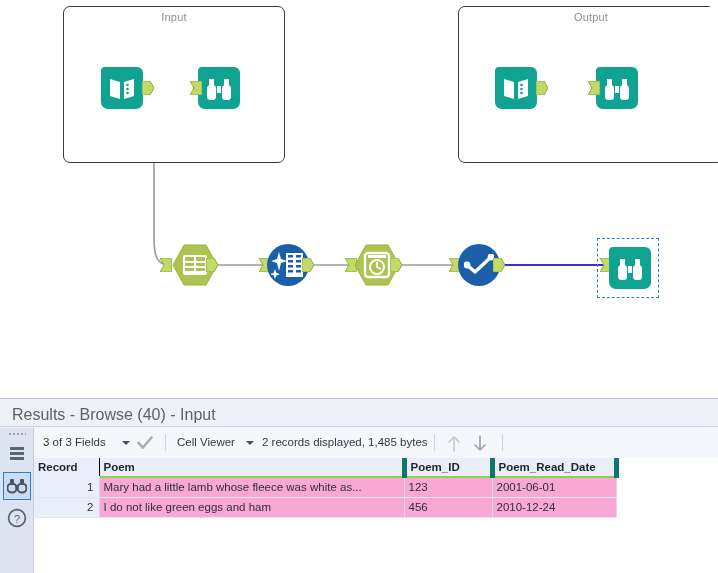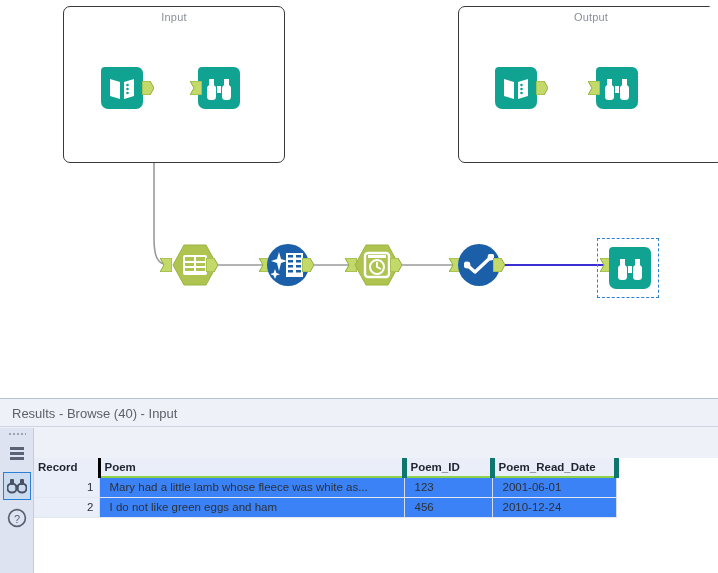--- a/index.html
+++ b/index.html
@@ -99,21 +99,21 @@
     border-top: 1px solid #b9c2d6;
   }
   #results-titlebar {
     position: absolute; left: 0; top: 0;
     width: 718px; height: 28px;
     background: #eef1f8;
     border-bottom: 1px solid #cdd5e5;
   }
   #results-title {
     position: absolute; left: 12px; top: 7px;
-    font-size: 13px; color: #5c616b;
+    font-size: 16px; color: #5c616b;
   }
 
   
   #rail {
     position: absolute; left: 0; top: 29px;
     width: 34px; height: 146px;
     background: #dde3f0;
     border-right: 1px solid #c3cbdc;
   }
   #rail-grip {
@@ -176,28 +176,28 @@
     font-weight: bold;
     text-align: left;
     padding: 0 0 0 4px;
     border-right: 5px solid #0f766e;
     border-bottom: 2.5px solid #8ed24a;
     font-size: 11.5px;
     color: #1f2430;
   }
   table.dg th.rec-h {
     border-bottom: 2.5px solid #e9eef8;
-    border-right: 3px solid #000000;
+    border-right: 1px solid #000000;
   }
   table.dg td {
     height: 20px;
-    padding: 0 0 0 10px;
+    padding: 0 0 0 4px;
     border-right: 1px solid #d5dbe8;
     border-bottom: 1px solid #e2e7f1;
-    background: #3b82f6;
+    background: #f9a8d4;
     overflow: hidden;
     white-space: nowrap;
     text-overflow: ellipsis;
   }
   table.dg td.recnum {
     background: #e9eef8;
     text-align: right;
     padding: 0 5px 0 0;
     color: #2d3138;
   }
@@ -402,20 +402,46 @@
       </div>
 
       <div class="rail-btn" style="top:76px;">
         <svg width="20" height="20" viewBox="0 0 20 20">
           <circle cx="10" cy="10" r="8.4" fill="none" stroke="#5a6275" stroke-width="1.7"></circle>
           <text x="10" y="14.5" font-size="11" font-family="Liberation Sans, sans-serif" fill="#5a6275" text-anchor="middle">?</text>
         </svg>
       </div>
     </div>
 
+    <div id="toolbar">
+      <div class="tb-item" style="left:9px;">3 of 3 Fields</div>
+      <div class="tb-caret" style="left:88px;"></div>
+
+      <svg class="tb-icon" style="left:103px; top:8px;" width="16" height="14" viewBox="0 0 16 14">
+        <path d="M1.5 7 L6 11.5 L14.5 1.5" stroke="#a9aeb8" stroke-width="2.6" fill="none" stroke-linecap="round" stroke-linejoin="round"></path>
+      </svg>
+
+      <div class="tb-sep" style="left:131px;"></div>
+
+      <div class="tb-item" style="left:143px;">Cell Viewer</div>
+      <div class="tb-caret" style="left:212px;"></div>
+
+      <div class="tb-item" style="left:228px;">2 records displayed, 1,485 bytes</div>
+
+      <div class="tb-sep" style="left:400px;"></div>
+
+      <svg class="tb-icon" style="left:412px; top:7px;" width="16" height="17" viewBox="0 0 16 17">
+        <path d="M8 16 L8 2 M3 7 L8 2 L13 7" stroke="#c2c7d1" stroke-width="1.6" fill="none" stroke-linecap="round" stroke-linejoin="round"></path>
+      </svg>
+      <svg class="tb-icon" style="left:438px; top:7px;" width="16" height="17" viewBox="0 0 16 17">
+        <path d="M8 1 L8 15 M3 10 L8 15 L13 10" stroke="#9ba1ad" stroke-width="1.6" fill="none" stroke-linecap="round" stroke-linejoin="round"></path>
+      </svg>
+
+      <div class="tb-sep" style="left:468px;"></div>
+    </div>
 
     <div id="grid">
       <table class="dg">
         <colgroup id="dg-cols">
             <col style="width: 65px;">
             <col style="width: 305px;">
             <col style="width: 88px;">
             <col style="width: 124px;">
           </colgroup>
         <thead>

